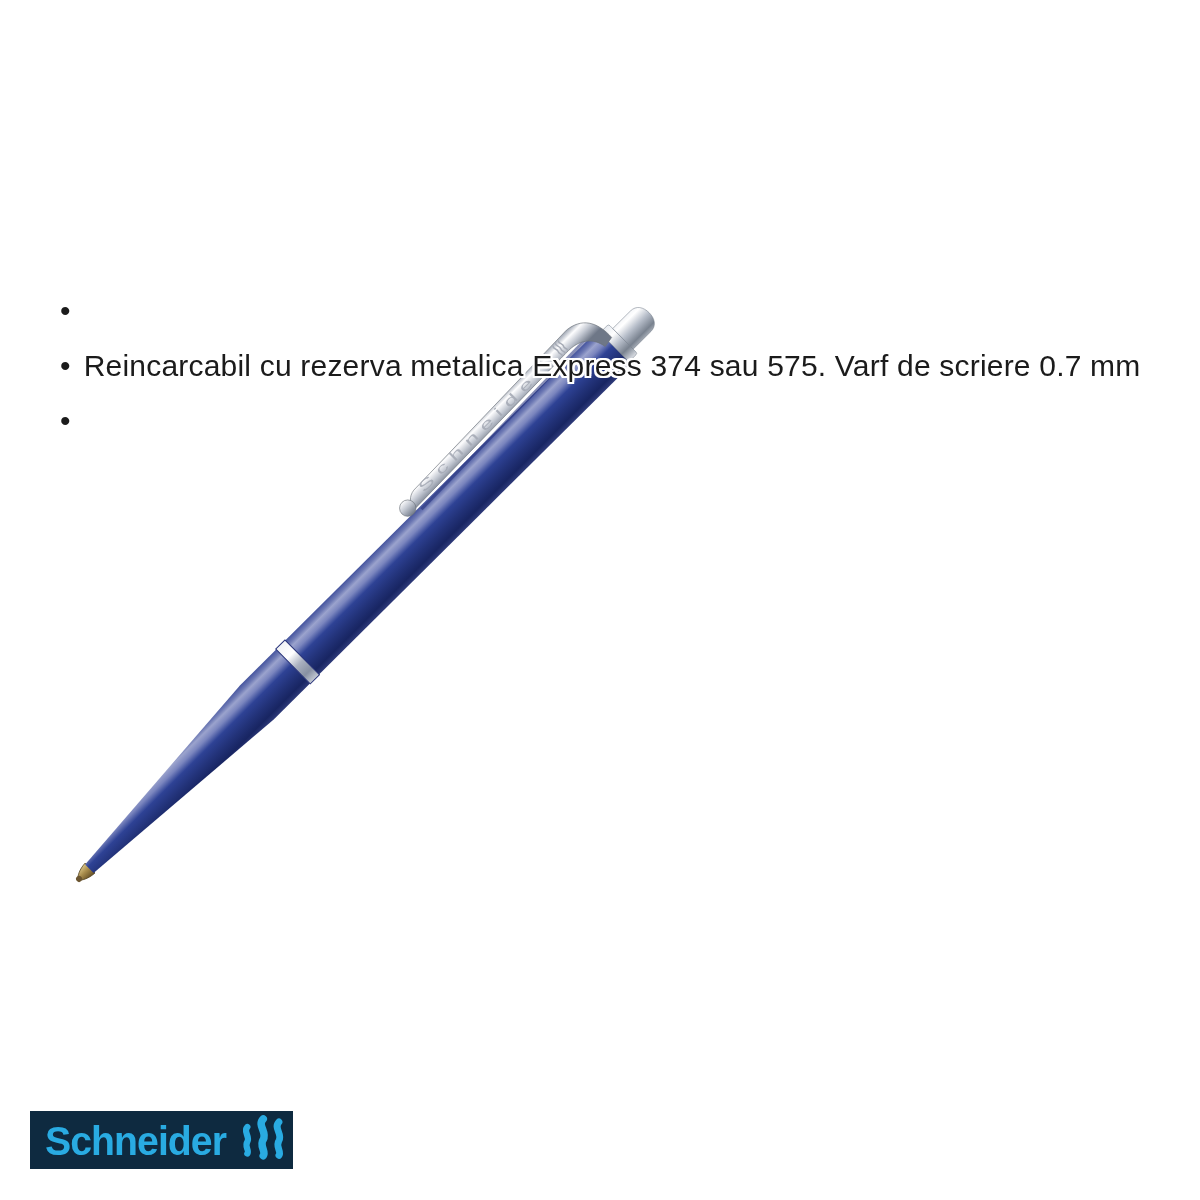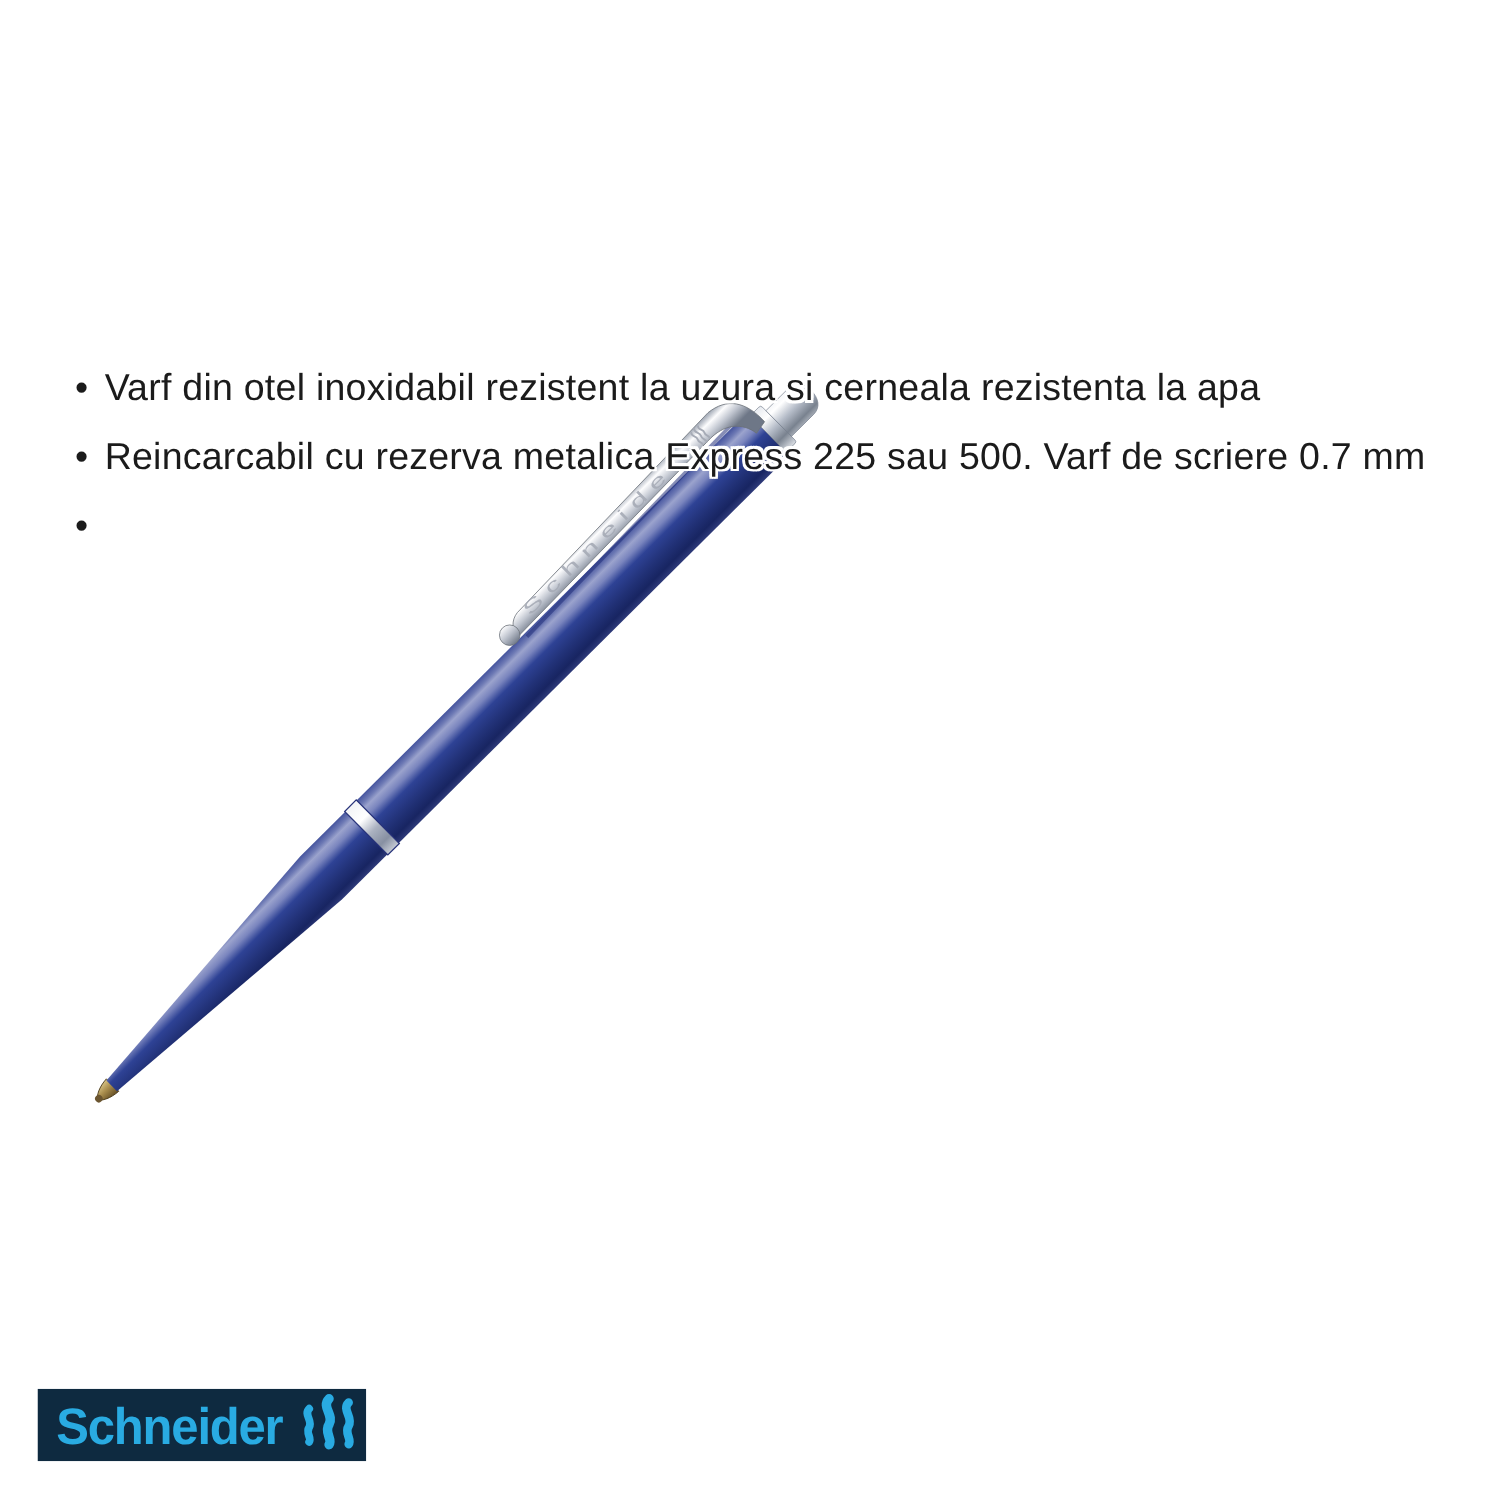--- a/index.html
+++ b/index.html
@@ -92,25 +92,24 @@
         <path d="M3 0 C -3 6 7 12 3 19 C -1 25 6 30 3 34"></path>
         <path d="M13 -2 C 7 5 17 11 13 19 C 9 26 16 31 13 36" transform="translate(0,0)"></path>
         <path d="M23 0 C 17 6 27 12 23 19 C 19 25 26 30 23 34"></path>
       </g>
     </g>
   </svg>
 
   <div class="features">
     <div class="feature-line">
       <span class="bullet">•</span>
-      <span>Varf din otel inoxidabil rezistent la uzura si cerneala rezistenta la apa</span>
     </div>
     <div class="feature-line">
       <span class="bullet">•</span>
-      <span>Reincarcabil cu rezerva metalica Express 225 sau 500. Varf de scriere 0.7 mm</span>
+      <span>Reincarcabil cu rezerva metalica Express 374 sau 575. Varf de scriere 0.7 mm</span>
     </div>
     <div class="feature-line">
       <span class="bullet">•</span>
     </div>
   </div>
 
   <svg class="logo-svg" width="263" height="58" viewBox="0 0 263 58">
     <rect x="0" y="0" width="263" height="58" fill="#0e2a40"></rect>
     <text x="15" y="44" class="logo-text" fill="#29abe2" textLength="181" lengthAdjust="spacingAndGlyphs">Schneider</text>
     <g stroke="#29abe2" fill="none" stroke-linecap="round">

